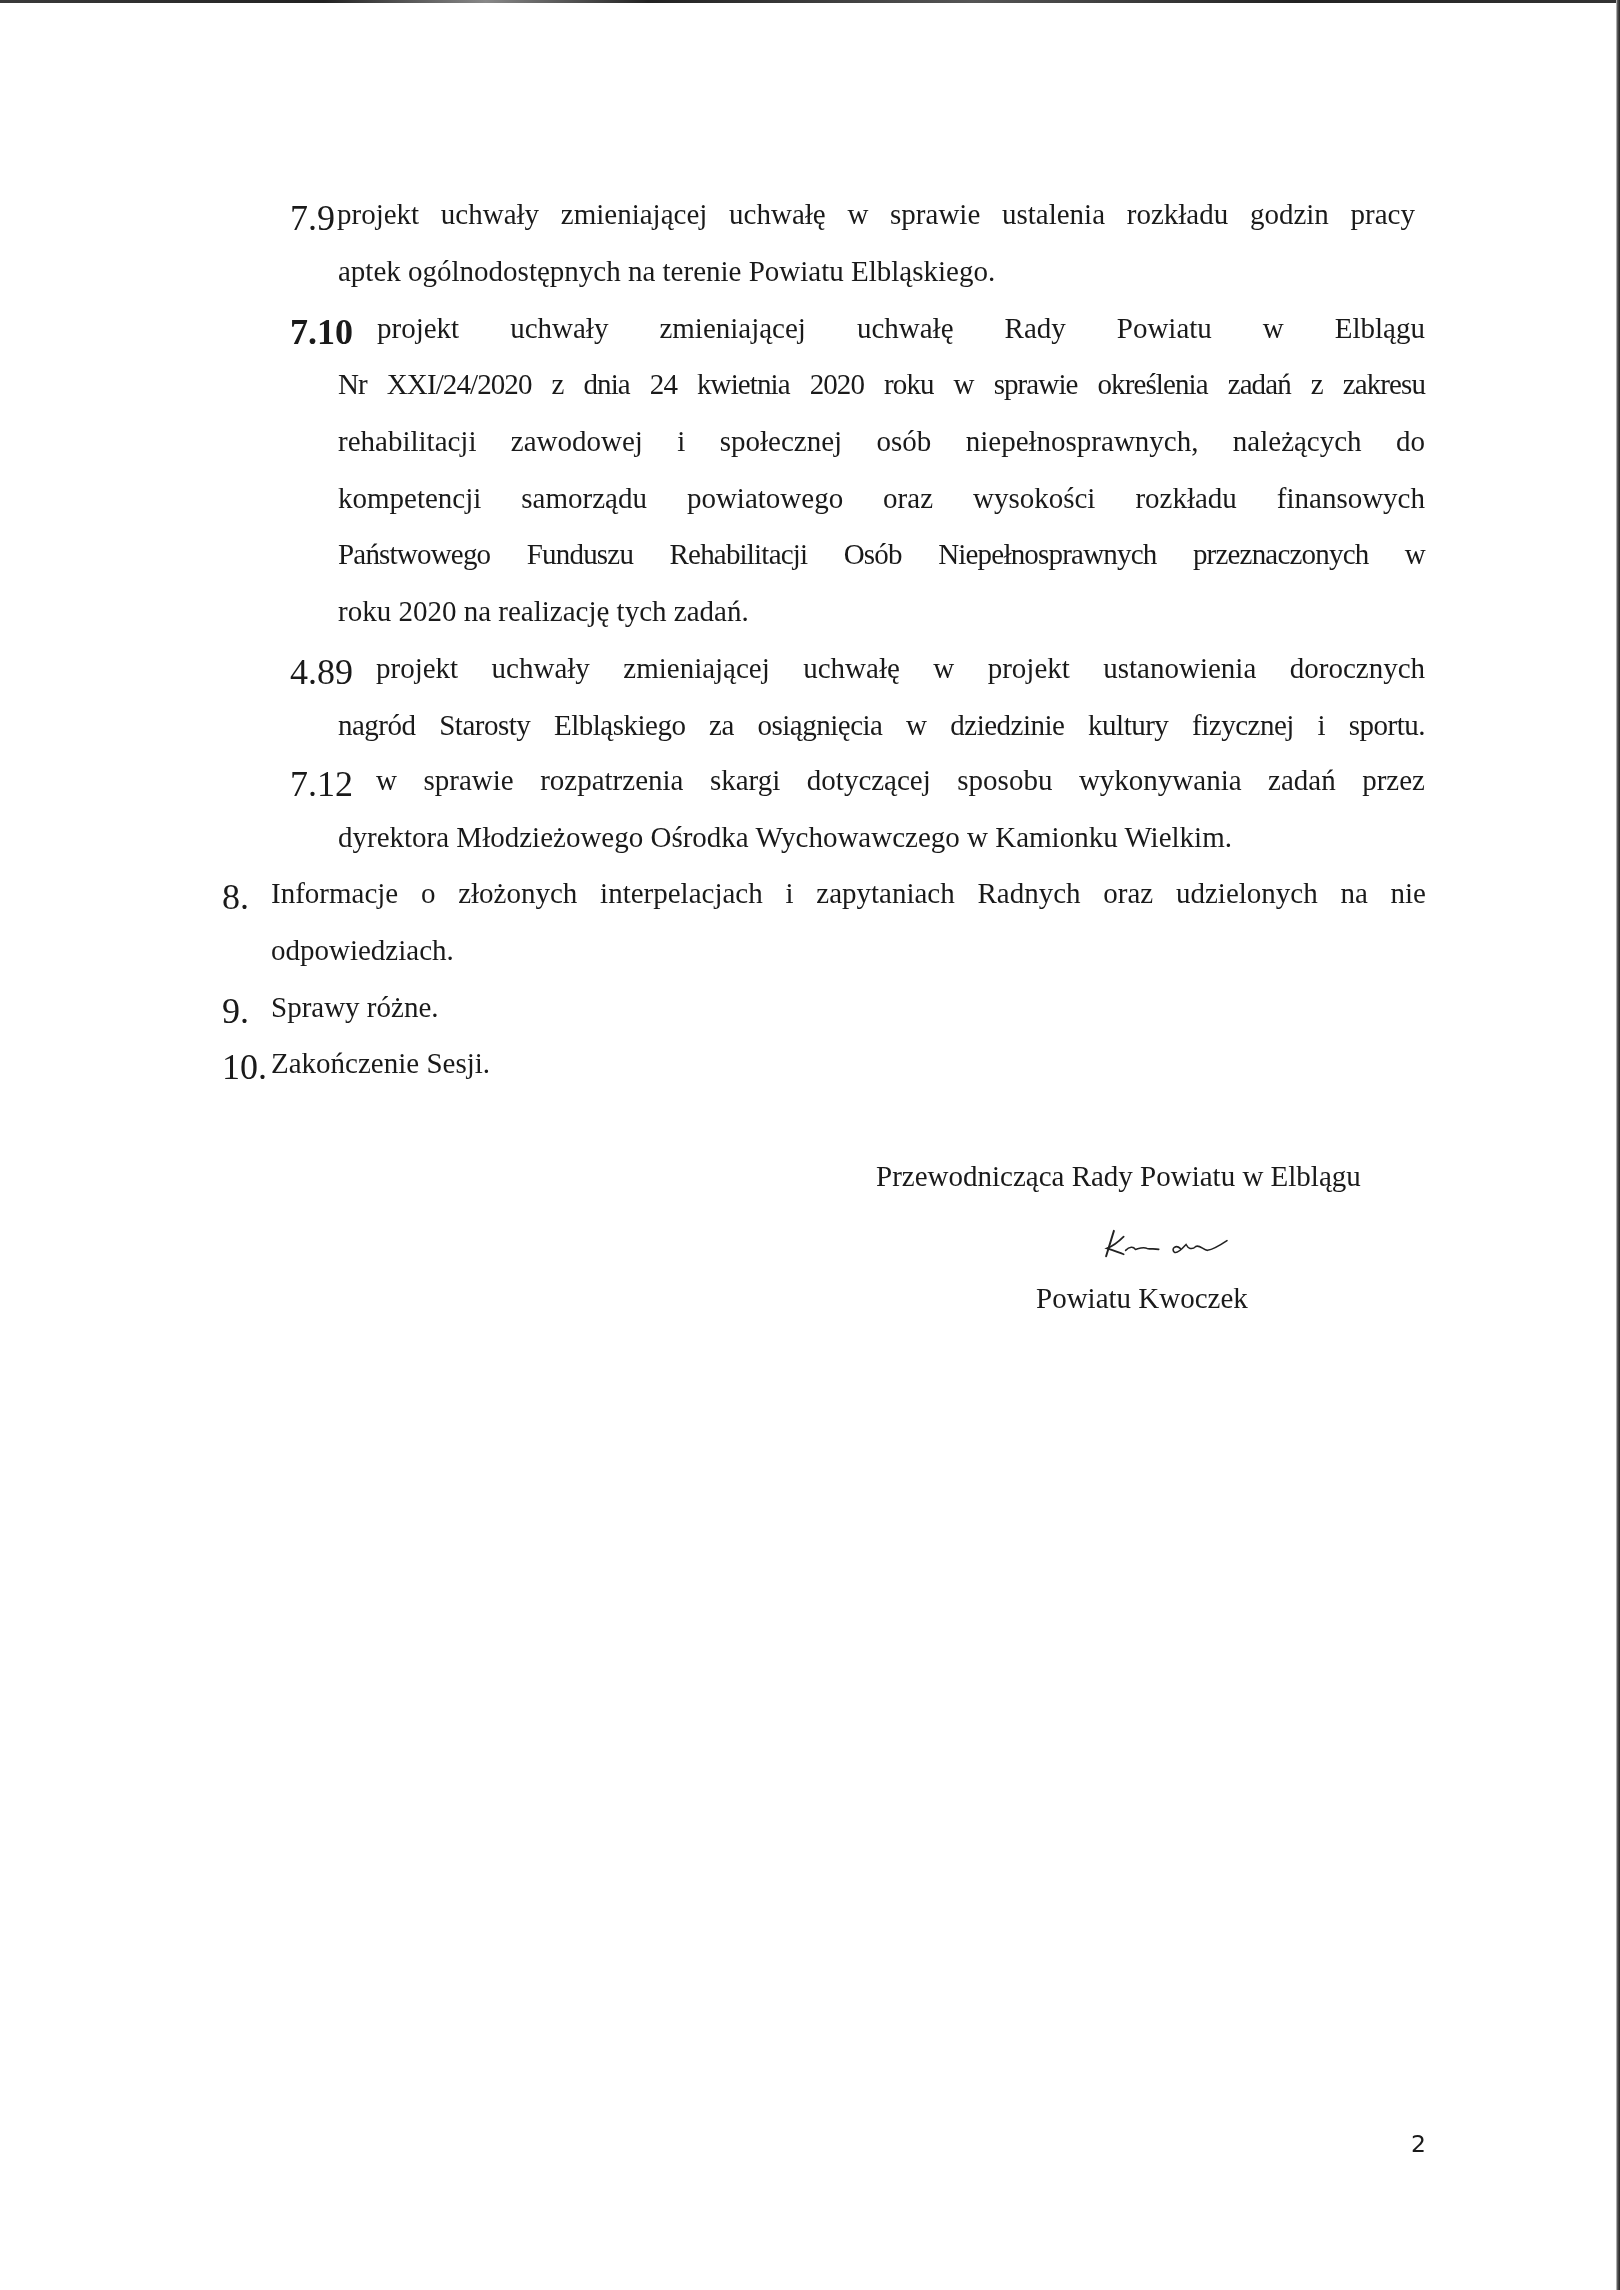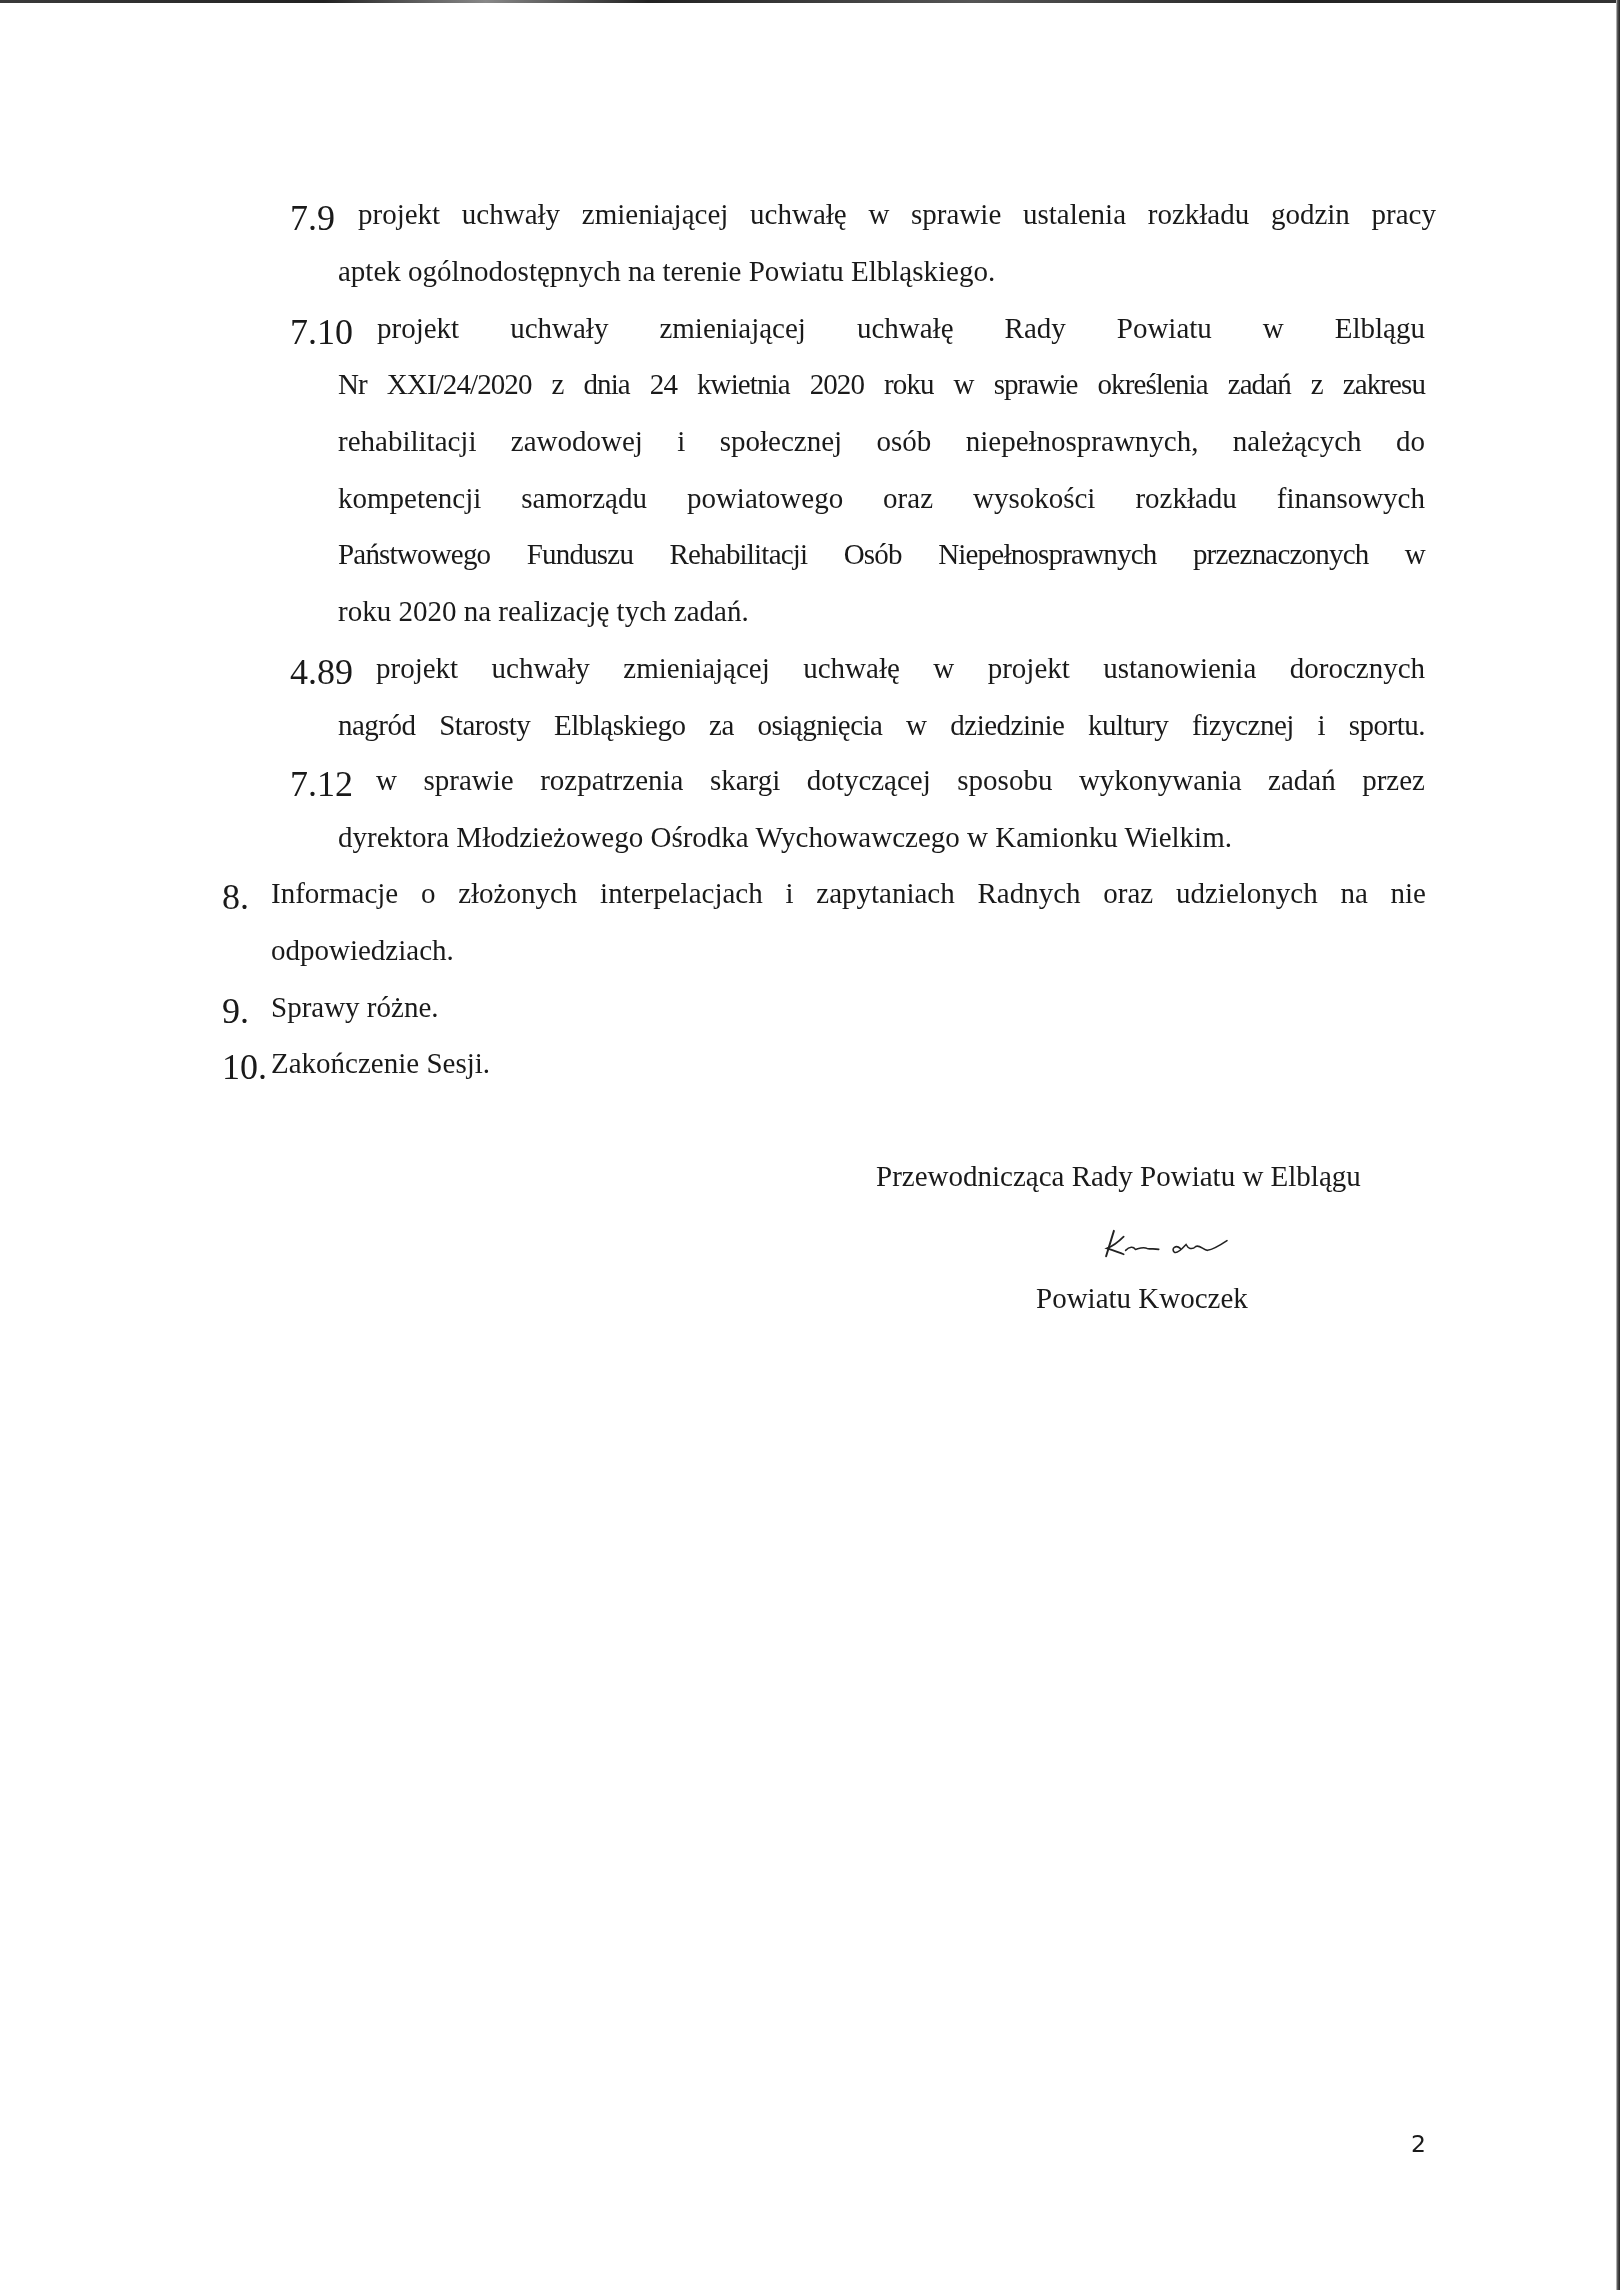--- a/index.html
+++ b/index.html
@@ -48,26 +48,26 @@
 </head>
 <body>
 
 <div class="scan-top"></div>
 <div class="scan-right"></div>
 
 <div>
 
   <div>
     <span class="num" style="left:290px; top:200px;">7.9</span>
-    <div class="line justified" style="left:358px; top:200px; width:1078px;">projekt uchwały zmieniającej uchwałę w sprawie ustalenia rozkładu godzin pracy</div>
+    <div class="line justified" style="left:337px; top:200px; width:1078px;">projekt uchwały zmieniającej uchwałę w sprawie ustalenia rozkładu godzin pracy</div>
     <div class="line" style="left:338px; top:257px;">aptek ogólnodostępnych na terenie Powiatu Elbląskiego.</div>
   </div>
 
   <div>
-    <span class="num" style="left:290px; top:314px;">7.10</span>
+    <span class="num" style="left:290px; top:314px;font-weight:bold;">7.10</span>
     <div class="line justified" style="left:377px; top:314px; width:1048px;">projekt uchwały zmieniającej uchwałę Rady Powiatu w Elblągu</div>
     <div class="line justified" style="left:338px; top:370px; width:1087px; letter-spacing:-0.9px;">Nr XXI/24/2020 z dnia 24 kwietnia 2020 roku w sprawie określenia zadań z zakresu</div>
     <div class="line justified" style="left:338px; top:427px; width:1087px;">rehabilitacji zawodowej i społecznej osób niepełnosprawnych, należących do</div>
     <div class="line justified" style="left:338px; top:484px; width:1087px;">kompetencji samorządu powiatowego oraz wysokości rozkładu finansowych</div>
     <div class="line justified" style="left:338px; top:540px; width:1087px; letter-spacing:-0.8px;">Państwowego Funduszu Rehabilitacji Osób Niepełnosprawnych przeznaczonych w</div>
     <div class="line" style="left:338px; top:597px;">roku 2020 na realizację tych zadań.</div>
   </div>
 
   <div>
     <span class="num" style="left:290px; top:654px;">4.89</span>

